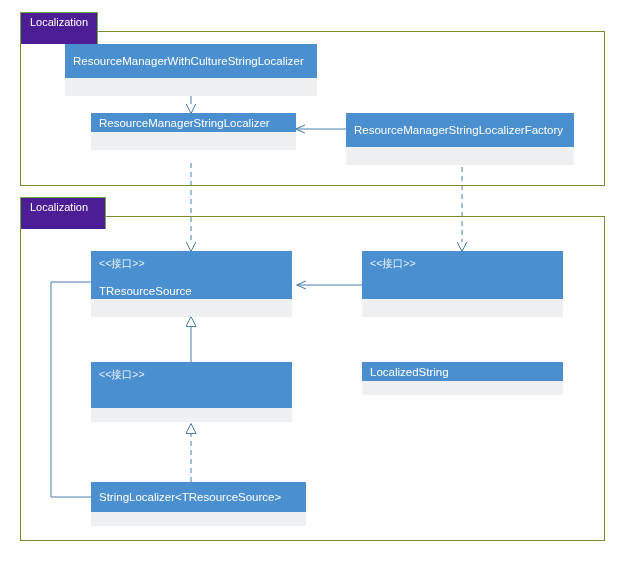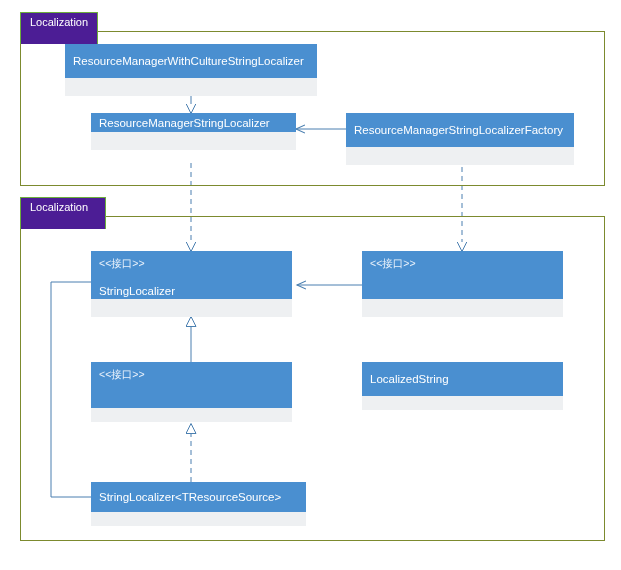--- a/index.html
+++ b/index.html
@@ -163,41 +163,41 @@
   <div class="cls" style="left:346px; top:113px; width:228px;">
     <div class="cls-head" style="height:34px;padding-left:8px;">
       <div class="cname">ResourceManagerStringLocalizerFactory</div>
     </div>
     <div class="cls-body"></div>
   </div>
 
   <div class="cls" style="left:91px; top:251px; width:201px;">
     <div class="cls-head two-line" style="height:48px;">
       <div class="stereo">&lt;&lt;接口&gt;&gt;</div>
-      <div class="cname">StringLocalizer</div>
+      <div class="cname">TResourceSource</div>
     </div>
     <div class="cls-body"></div>
   </div>
 
   <div class="cls" style="left:362px; top:251px; width:201px;">
     <div class="cls-head two-line" style="height:48px;">
       <div class="stereo">&lt;&lt;接口&gt;&gt;</div>
     </div>
     <div class="cls-body"></div>
   </div>
 
   <div class="cls" style="left:91px; top:362px; width:201px;">
     <div class="cls-head two-line" style="height:46px;">
       <div class="stereo">&lt;&lt;接口&gt;&gt;</div>
     </div>
     <div class="cls-body" style="height:14px;"></div>
   </div>
 
   <div class="cls" style="left:362px; top:362px; width:201px;">
-    <div class="cls-head" style="height:34px;">
+    <div class="cls-head" style="height:19px;">
       <div class="cname">LocalizedString</div>
     </div>
     <div class="cls-body" style="height:14px;"></div>
   </div>
 
   <div class="cls" style="left:91px; top:482px; width:215px;">
     <div class="cls-head" style="height:30px;">
       <div class="cname">StringLocalizer&lt;TResourceSource&gt;</div>
     </div>
     <div class="cls-body" style="height:14px;"></div>

